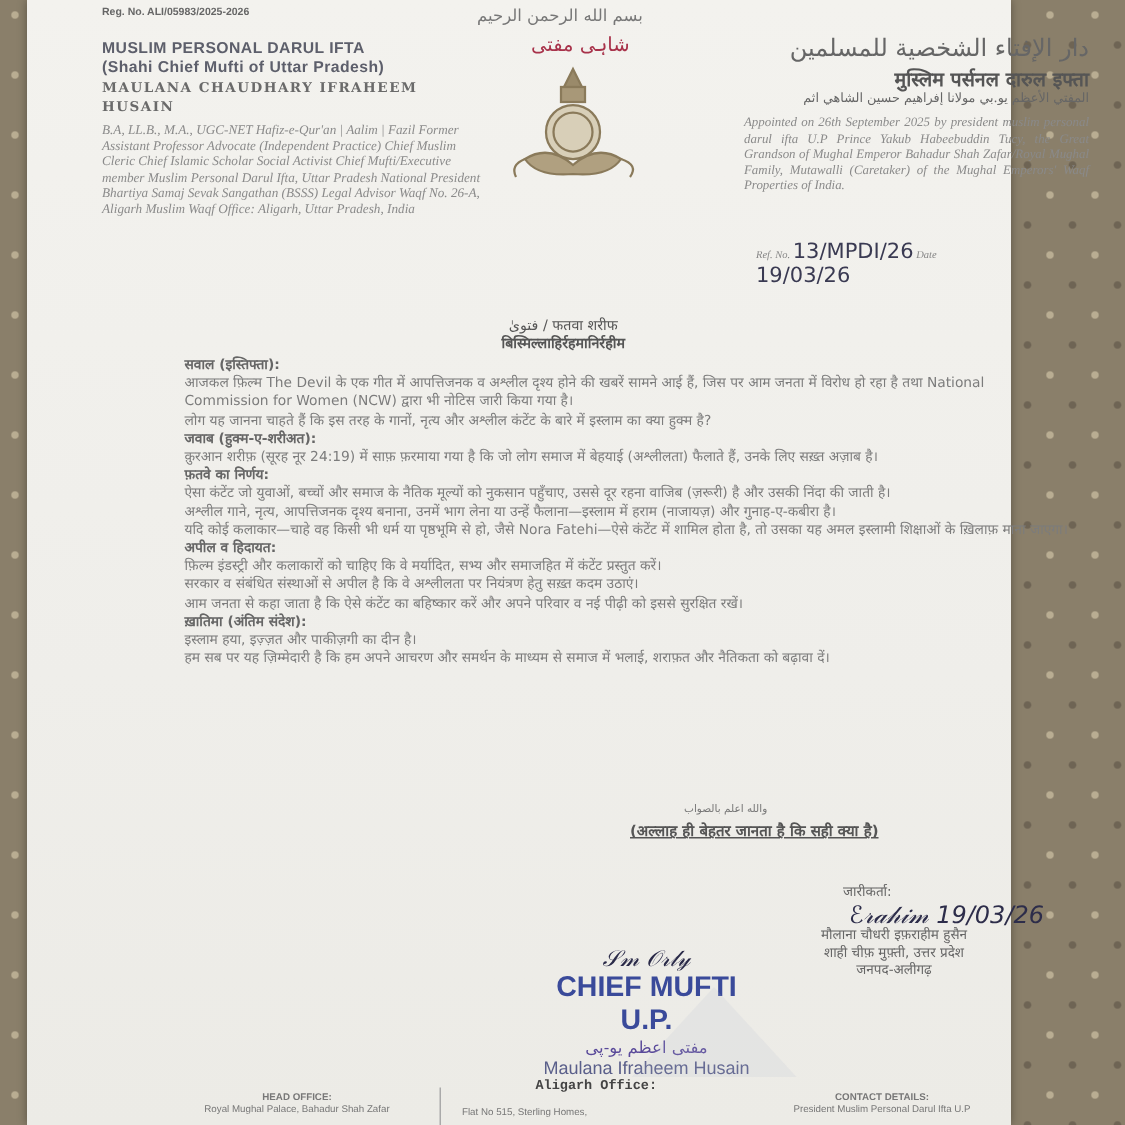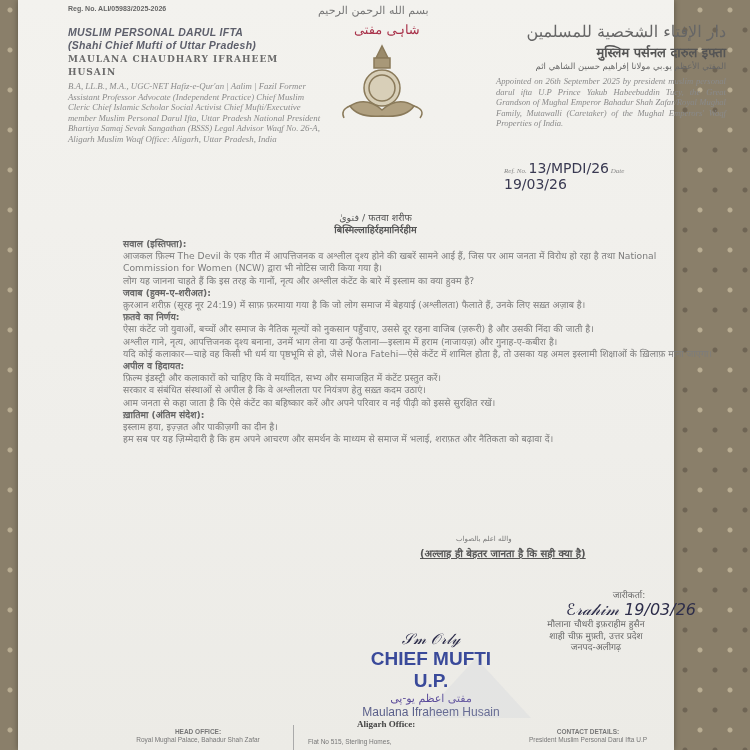--- a/index.html
+++ b/index.html
@@ -16,46 +16,46 @@
   .paper {
     position: absolute; left: 18px; top: 0; width: 656px; height: 750px;
     background: linear-gradient(180deg, #f3f2ee 0%, #efeeea 60%, #ecebe6 100%);
     box-shadow: 0 0 6px rgba(0,0,0,0.35);
     color: #555;
   }
   .reg { position: absolute; left: 50px; top: 5px; font-size: 7px; color: #666; font-family: "Liberation Sans", sans-serif; font-weight: bold; }
   .bismillah-ar { position: absolute; left: 300px; top: 4px; font-size: 11px; color: #777; font-family: "DejaVu Serif", serif; }
   .shahi-ar { position: absolute; left: 336px; top: 22px; font-size: 13px; color: #a8324a; font-family: "DejaVu Serif", serif; }
   .left-head { position: absolute; left: 50px; top: 26px; width: 260px; }
-  .org-en { font-family: "Liberation Sans", sans-serif; font-weight: bold; font-size: 10.5px; color: #5d5f6b; line-height: 13px; letter-spacing: 0.3px; font-style: italic; }
+  .org-en { font-family: "Liberation Sans", sans-serif; font-weight: bold; font-size: 10.5px; color: #5d5f6b; line-height: 13px; letter-spacing: 0.3px; }
   .name-en { font-family: "DejaVu Serif", serif; font-weight: bold; font-size: 9px; color: #6a6a6a; line-height: 13px; letter-spacing: 1px; margin-top: 1px; }
   .cred { font-family: "Liberation Serif", serif; font-style: italic; font-size: 8.8px; color: #8a8a8a; line-height: 10.6px; margin-top: 2px; }
   .emblem { position: absolute; left: 318px; top: 40px; width: 92px; height: 100px; }
   .right-head { position: absolute; left: 478px; top: 22px; width: 230px; text-align: right; }
   .ar-line1 { font-family: "DejaVu Serif", serif; font-size: 16px; color: #666; }
   .ur-line { font-family: "DejaVu Sans", sans-serif; font-weight: bold; font-size: 13px; color: #555; margin-top: 2px; }
   .ar-line2 { font-family: "DejaVu Serif", serif; font-size: 8.5px; color: #666; line-height: 11px; }
   .appointed { font-family: "Liberation Serif", serif; font-style: italic; font-size: 8.6px; color: #8a8a8a; line-height: 10.5px; text-align: justify; margin-top: 4px; }
   .ref { position: absolute; left: 486px; top: 160px; font-size: 7px; color: #888; font-family: "Liberation Serif", serif; font-style: italic; }
   .ref .hand { font-family: "DejaVu Sans", sans-serif; font-style: normal; font-size: 14px; color: #3a3a52; }
   .body { position: absolute; left: 105px; top: 210px; width: 590px; font-size: 9.2px; line-height: 12.2px; color: #7c7c7c; }
   .title-block { position: absolute; left: 0; top: 212px; width: 715px; text-align: center; font-size: 9.5px; color: #555; line-height: 12px; }
   .title-block .t2 { font-weight: bold; }
   .sec { font-weight: bold; color: #666; }
   .closing-ar { position: absolute; left: 438px; top: 535px; font-size: 7px; color: #777; font-family: "DejaVu Serif", serif; }
   .closing-hi { position: absolute; left: 402px; top: 546px; font-size: 10px; color: #555; font-weight: bold; text-decoration: underline; }
   .issuer { position: absolute; left: 478px; top: 590px; width: 200px; text-align: center; font-size: 9px; color: #666; line-height: 11.5px; }
-  .issuer .label { text-align: center; padding-left: 66px; }
+  .issuer .label { text-align: left; padding-left: 66px; }
   .issuer .sig { font-size: 16px; color: #2d2d4a; font-style: italic; text-align: right; padding-left: 40px; margin: 2px 0 4px; }
   .stamp { position: absolute; left: 333px; top: 630px; width: 160px; text-align: center; }
   .stamp .sig { font-size: 15px; color: #2a2a48; font-style: italic; }
   .stamp .s1 { font-family: "Liberation Sans", sans-serif; font-weight: bold; font-size: 19px; color: #3a4a9a; }
   .stamp .s2 { font-size: 11px; color: #5a4a9a; font-family: "DejaVu Serif", serif; }
   .stamp .s3 { font-family: "Liberation Sans", sans-serif; font-size: 12px; color: #5a5f8a; }
-  .stamp .s4 { font-family: Liberation Serif, serif; font-size: 9px; color: #444; text-align: left; padding-left: 6px; font-weight: bold; }
+  .stamp .s4 { font-family: Liberation Mono, monospace; font-size: 9px; color: #444; text-align: left; padding-left: 6px; font-weight: bold; }
   .stamp .tri { position: absolute; left: 70px; top: 28px; width: 0; height: 0; border-left: 55px solid transparent; border-right: 55px solid transparent; border-bottom: 60px solid rgba(180,190,210,0.15); }
   .footer-head { position: absolute; left: 80px; top: 728px; width: 200px; text-align: center; font-size: 6.5px; color: #777; line-height: 8px; font-family: "Liberation Sans", sans-serif; }
   .footer-head .h { font-weight: bold; }
   .footer-div { position: absolute; left: 275px; top: 725px; width: 1px; height: 25px; background: #aaa; }
   .footer-contact { position: absolute; left: 460px; top: 728px; width: 220px; text-align: center; font-size: 6.5px; color: #777; line-height: 8px; font-family: "Liberation Sans", sans-serif; }
   .footer-contact .h { font-weight: bold; }
   .footer-branch { position: absolute; left: 290px; top: 738px; font-size: 6.5px; color: #777; font-family: "Liberation Sans", sans-serif; }
 </style>
 </head>
 <body>

